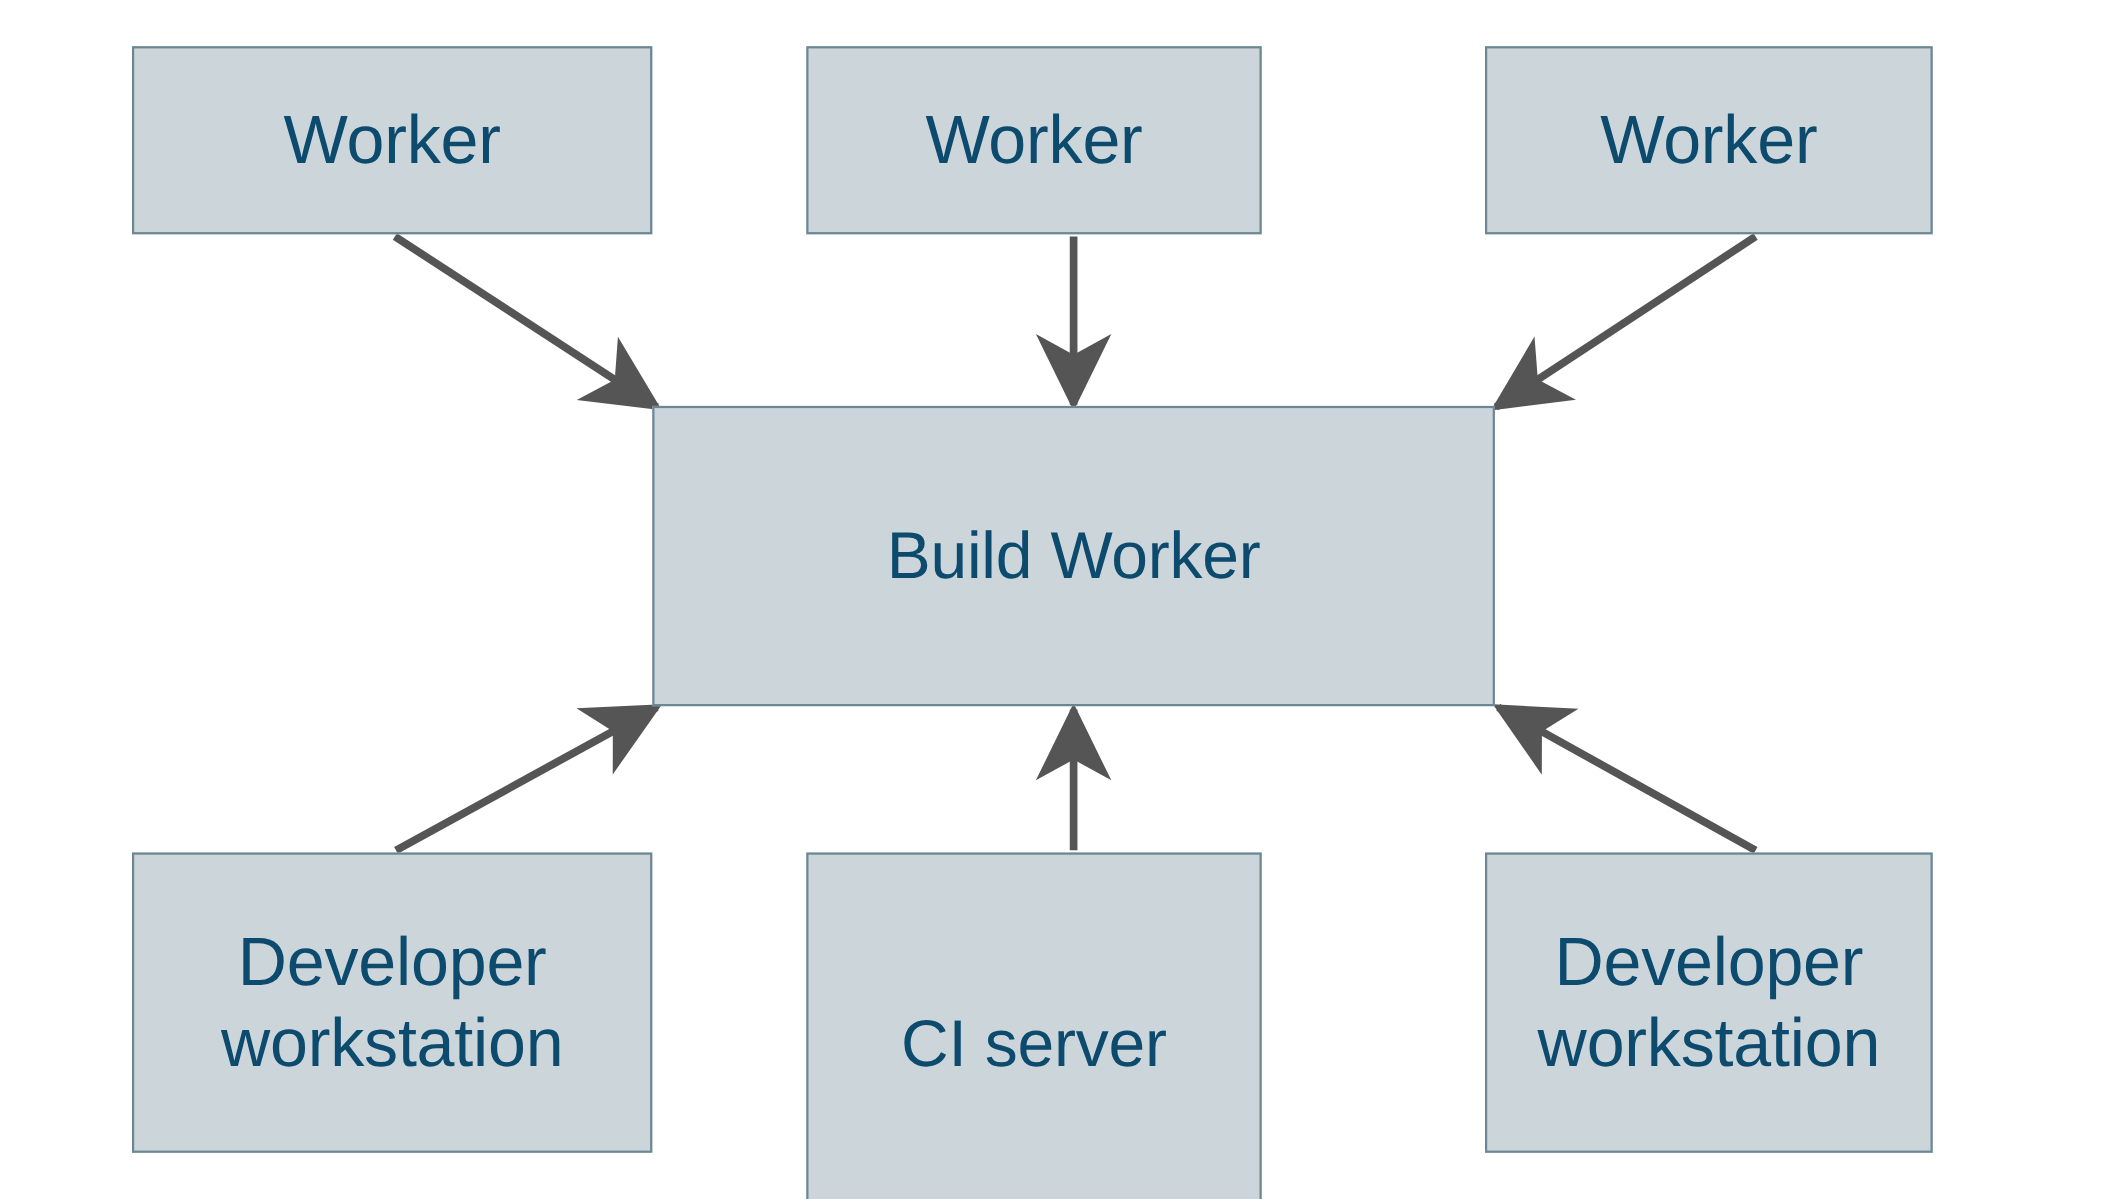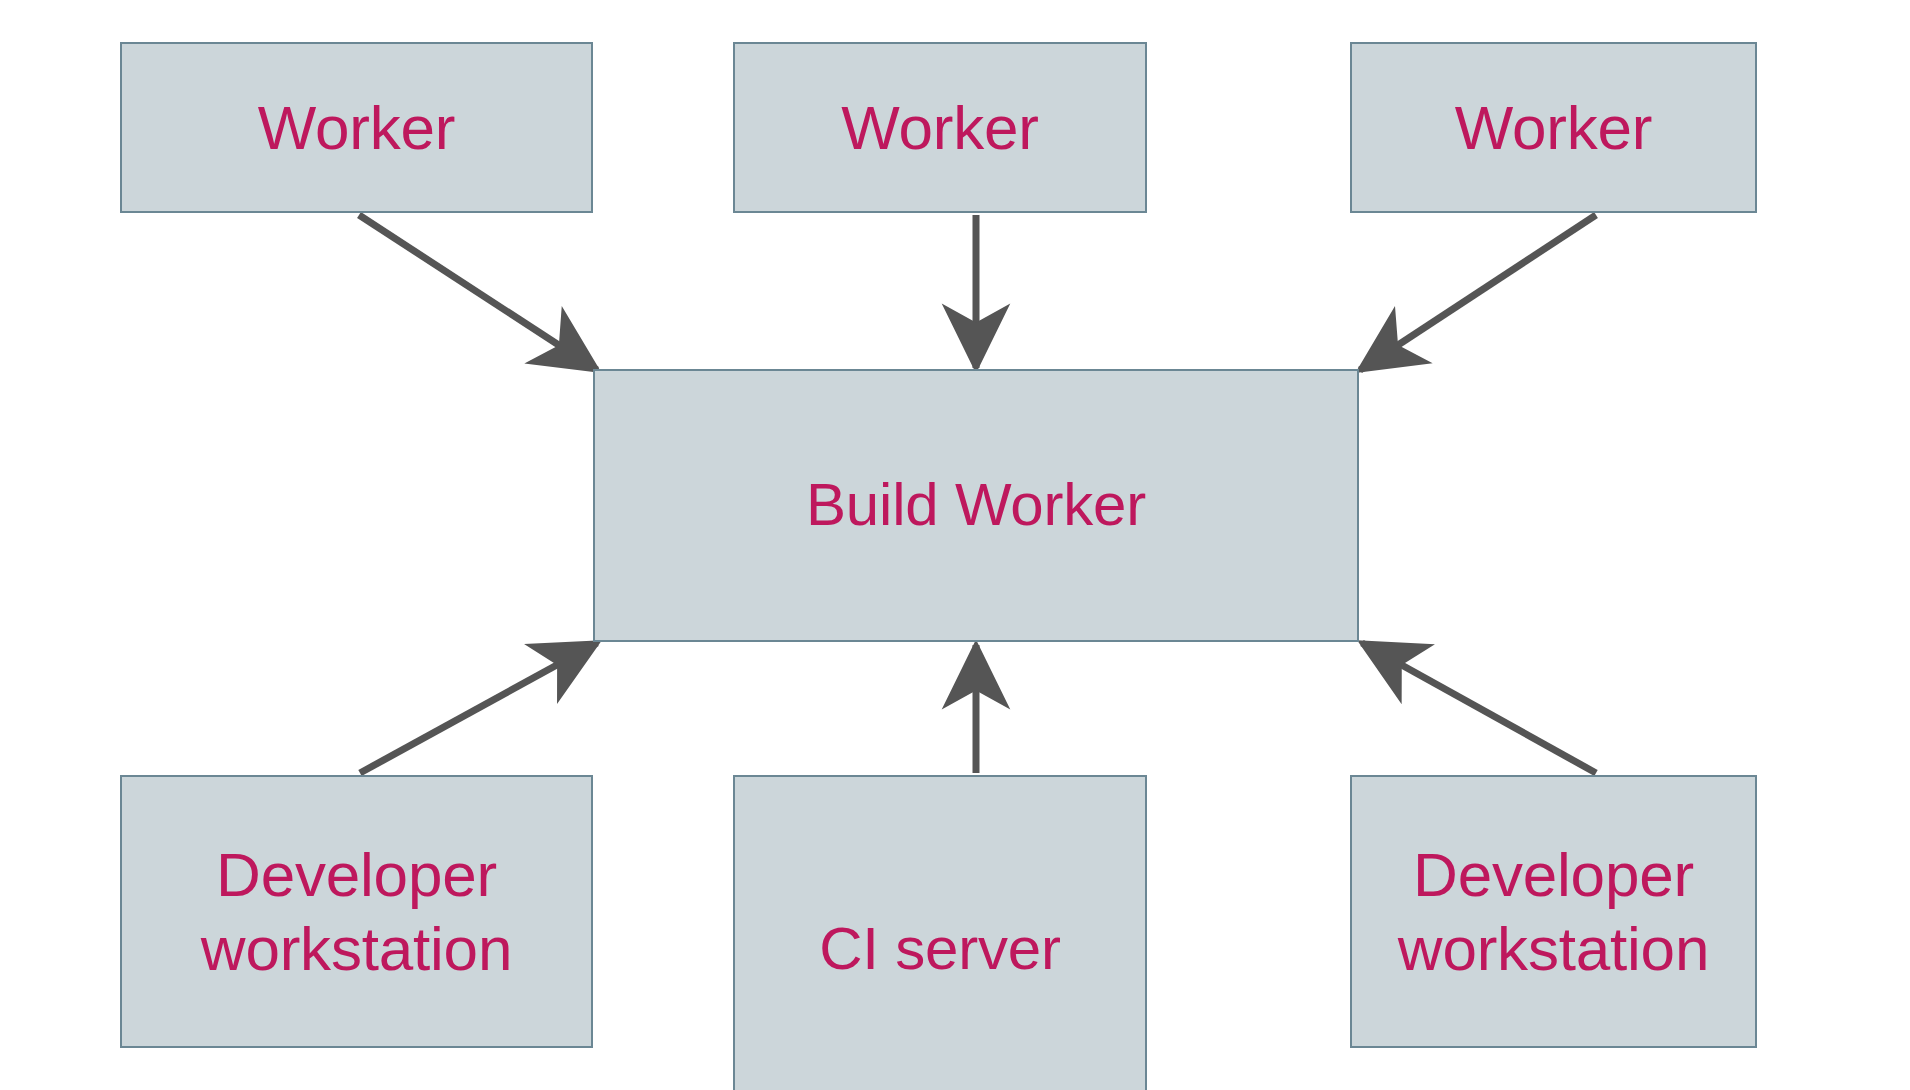--- a/index.html
+++ b/index.html
@@ -30,21 +30,21 @@
     box-sizing: border-box;
     background: #ccd6da;
     border: 2px solid #6b8794;
     display: flex;
     align-items: center;
     justify-content: center;
     text-align: center;
     z-index: 2;
   }
   .node-label {
-    color: #be185d;
+    color: #0c4a6e;
     font-family: "Liberation Sans", sans-serif;
     font-size: 62px;
     line-height: 1.18;
     font-weight: 400;
     letter-spacing: -0.2px;
     white-space: pre-line;
     padding: 0 10px;
   }
   
   #node-worker-left   { left: 120px;  top: 42px;  width: 473px; height: 171px; }

